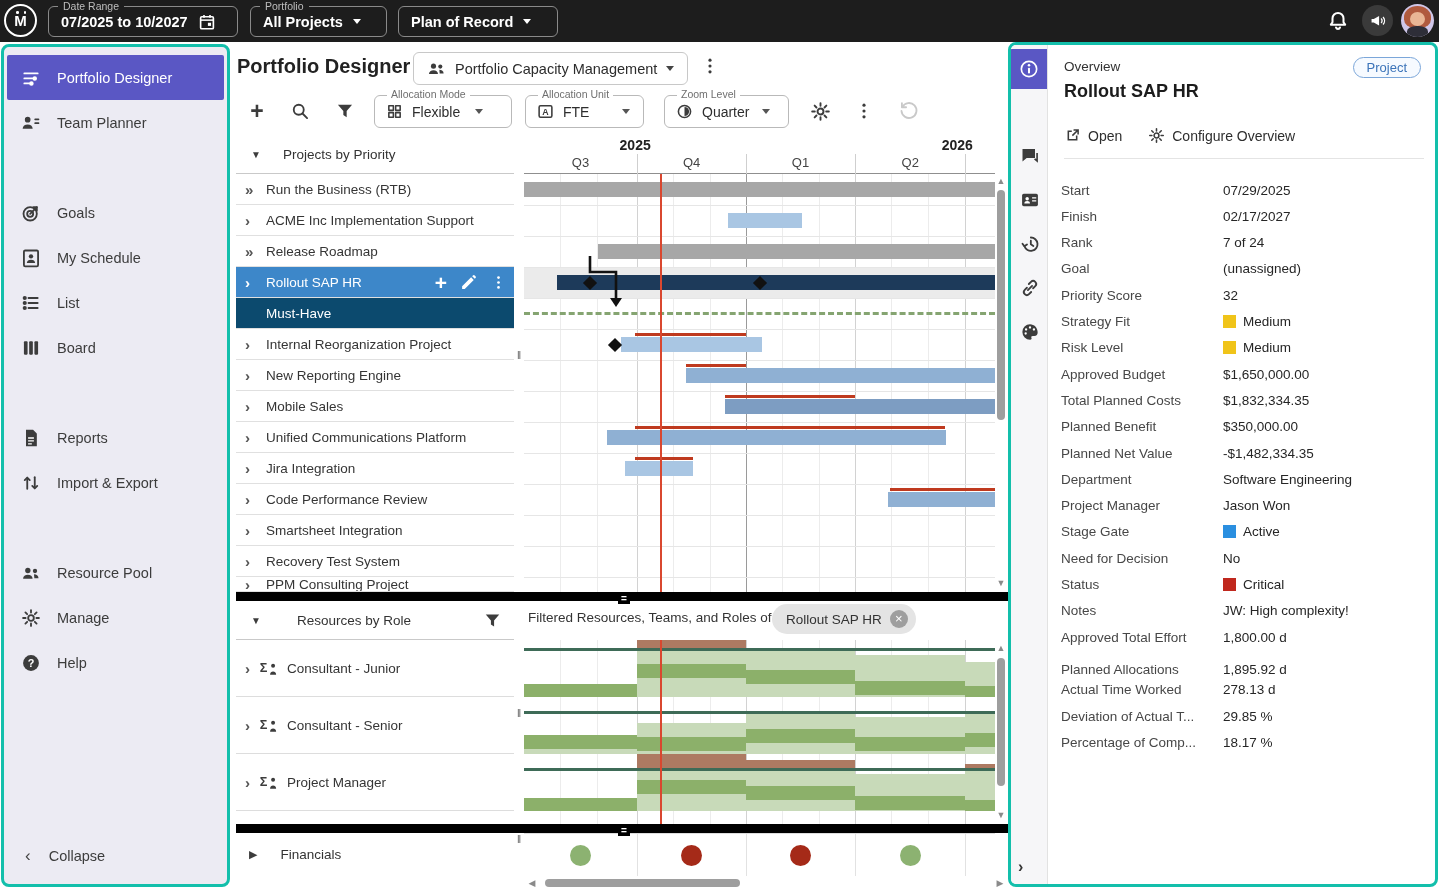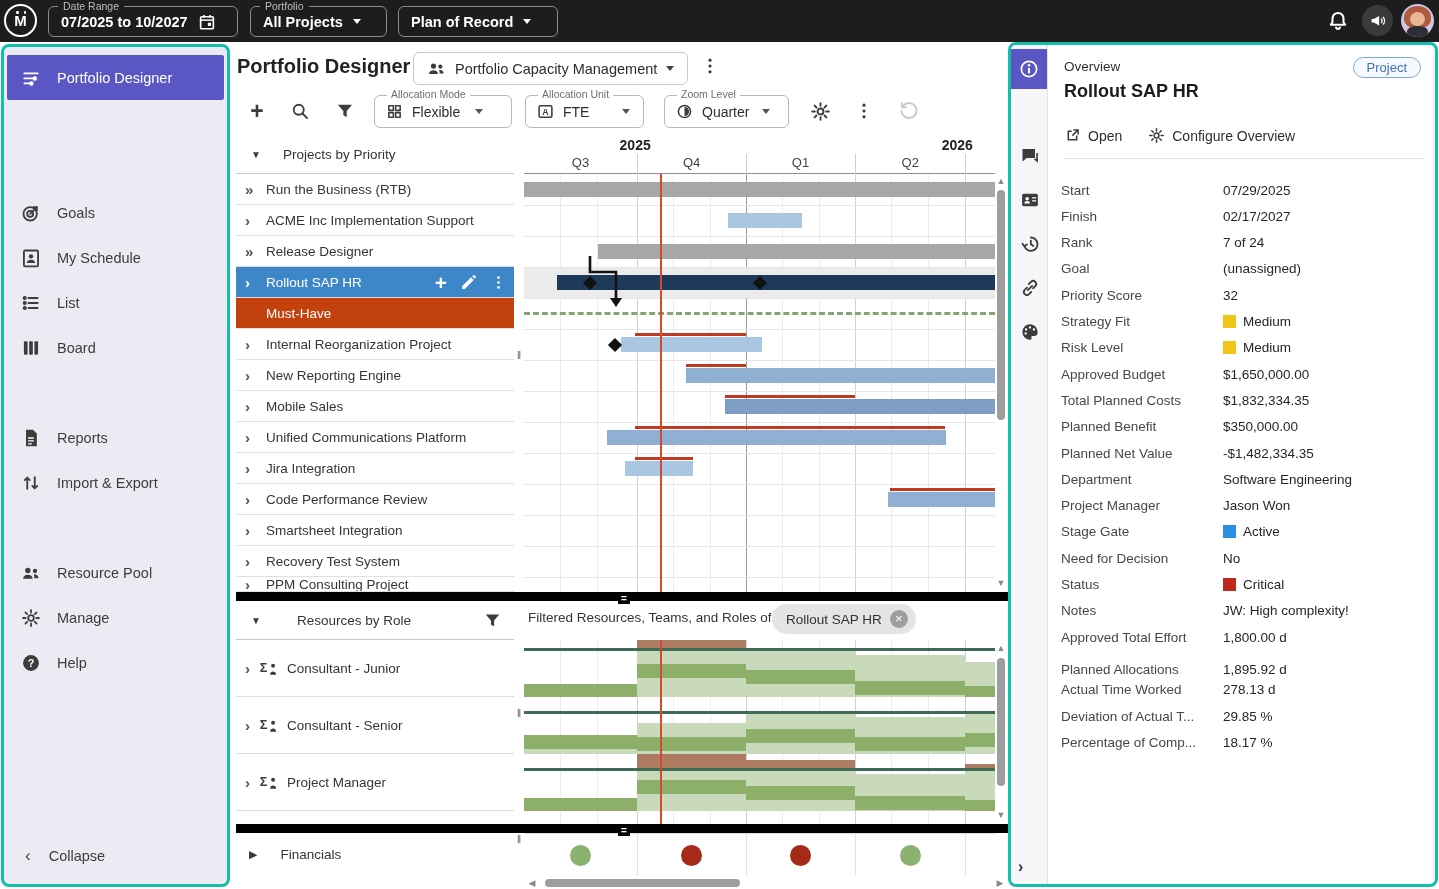--- a/index.html
+++ b/index.html
@@ -51,21 +51,21 @@
 
   
   .pane-hdr{position:absolute;left:236px;width:278px;border-bottom:1px solid #c9c9c9;display:flex;align-items:center;
             font-size:13.5px;color:#333}
   .tri{font-size:10px;color:#3c3c3c}
   .prow{position:absolute;left:236px;width:278px;height:31px;display:flex;align-items:center;gap:8px;
         padding-left:9px;font-size:13.5px;color:#353535;border-bottom:1px solid #e0e0e0;background:#fff;overflow:hidden}
   .prow .chev{color:#555;font-size:15px;font-weight:bold;width:13px;flex:0 0 auto}
   .prow.sel{background:#3d87c9;color:#fff}
   .prow.sel .chev{color:#fff}
-  .prow.milestone{background:#c2410c;color:#fff;padding-left:30px}
+  .prow.milestone{background:#0c4a6e;color:#fff;padding-left:30px}
   .rowicons{position:absolute;right:7px;top:0;height:31px;display:flex;align-items:center;gap:13px;color:#fff}
   .rowicons .pl{font-size:21px;font-weight:bold;line-height:1}
 
   
   .gantt-clip{left:524px;top:135px;width:471px;height:457px;overflow:hidden}
   .years{position:absolute;left:0;top:0;width:471px;height:19px;font-size:14px;font-weight:bold;color:#222}
   .quarters{position:absolute;left:0;top:19px;width:471px;height:20px;font-size:13px;color:#444;border-bottom:1px solid #8f8f8f}
   .qlbl,.ylbl{position:absolute;transform:translateX(-50%);white-space:nowrap}
   .gline{position:absolute;width:1px}
   .grow-sel{position:absolute;left:0;width:471px;height:31px;background:#ebebeb}
@@ -175,20 +175,31 @@
           <svg width="20" height="20" viewBox="0 0 24 24" fill="none" stroke="#fff" stroke-width="2.2" stroke-linecap="round" stroke-linejoin="round">
             <path d="M4 6.5h16"></path>
             <path d="M4 12.5h10"></path>
             <path d="M4 18.5h6"></path>
             <circle cx="16.5" cy="12.5" r="1.6" fill="#fff"></circle>
             <circle cx="12.5" cy="18.5" r="1.6" fill="#fff"></circle>
           </svg>
         </span>
       <span>Portfolio Designer</span>
       </div>
+      <div class="sb-item" style="top:53px">
+      <span>
+          <svg width="20" height="20" viewBox="0 0 24 24" fill="#3c3c3c" stroke="none">
+            <circle cx="8" cy="8" r="3.4"></circle>
+            <path d="M2 19c0-3.4 2.7-5.2 6-5.2s6 1.8 6 5.2z"></path>
+            <rect x="16" y="6.6" width="6" height="2.2" rx="1"></rect>
+            <rect x="16" y="11" width="6" height="2.2" rx="1"></rect>
+          </svg>
+        </span>
+      <span>Team Planner</span>
+      </div>
       <div class="sb-item" style="top:143px">
       <span>
           <svg width="20" height="20" viewBox="0 0 24 24" fill="none" stroke="#3c3c3c" stroke-width="2.2" stroke-linecap="round" stroke-linejoin="round">
             <circle cx="11" cy="13" r="8"></circle>
             <circle cx="11" cy="13" r="3.6"></circle>
             <path d="M11 13l8-8"></path>
             <path d="M19 5h-4m4 0v4"></path>
           </svg>
         </span>
       <span>Goals</span>
@@ -378,21 +389,21 @@
       <div class="prow" style="top:174px;height:31px">
         <span class="chev">»</span>
         <span style="white-space:nowrap">Run the Business (RTB)</span>
       </div>
       <div class="prow" style="top:205px;height:31px">
         <span class="chev">›</span>
         <span style="white-space:nowrap">ACME Inc Implementation Support</span>
       </div>
       <div class="prow" style="top:236px;height:31px">
         <span class="chev">»</span>
-        <span style="white-space:nowrap">Release Designer</span>
+        <span style="white-space:nowrap">Release Roadmap</span>
       </div>
       <div class="prow sel" style="top:267px;height:31px">
         <span class="chev">›</span>
         <span style="white-space:nowrap">Rollout SAP HR</span>
         <span class="rowicons">
         <span class="pl">+</span>
         <span>
             <svg width="17" height="17" viewBox="0 0 24 24" fill="#fff" stroke="none">
               <path d="M3 17.3V21h3.7L19.4 8.3l-3.7-3.7zM17.2 3.1l3.7 3.7 1-1a1.8 1.8 0 0 0 0-2.6l-1.1-1.1a1.8 1.8 0 0 0-2.6 0z"></path>
             </svg>

